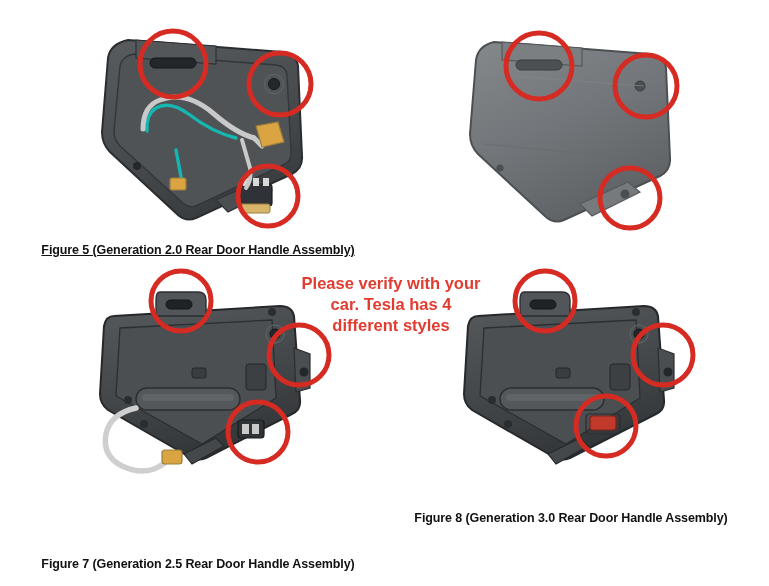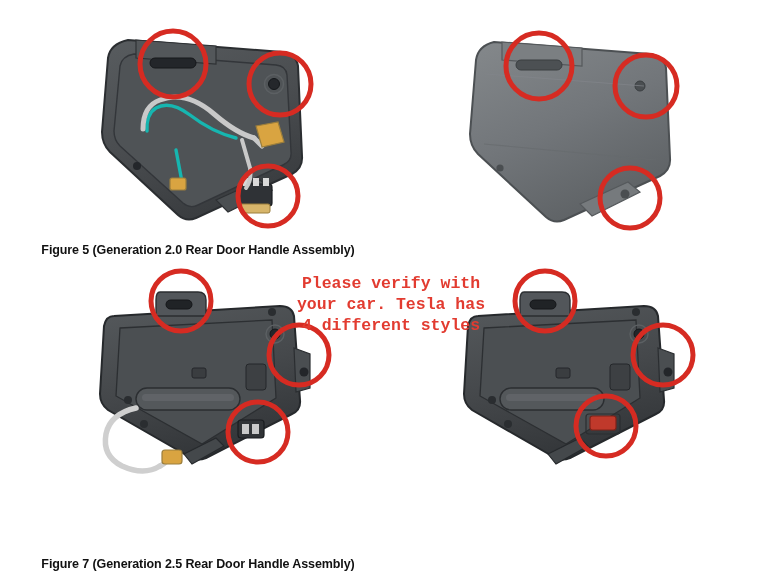--- a/index.html
+++ b/index.html
@@ -33,36 +33,36 @@
     font-weight: bold;
     color: #111111;
     letter-spacing: -0.1px;
     white-space: nowrap;
   }
   .q1 { left: 10px;  top: 18px;  width: 380px; height: 215px; }
   .q2 { left: 382px; top: 18px;  width: 380px; height: 215px; }
   .q3 { left: 10px;  top: 268px; width: 380px; height: 225px; }
   .q4 { left: 382px; top: 268px; width: 380px; height: 225px; }
 
-  .cap1 { left: 8px;   top: 243px; }
+  .cap1 { left: 8px;   top: 243px; text-decoration: underline; }
   .cap2 { left: 381px; top: 243px; }
   .cap3 { left: 8px;   top: 511px; margin-top: 46px; }
   .cap4 { left: 381px; top: 511px; }
 
   .notice {
     position: absolute;
     left: 296px;
     top: 273px;
     width: 190px;
     text-align: center;
     font-size: 16.5px;
     font-weight: bold;
     line-height: 1.28;
     color: #e23b30;
-    font-family: Liberation Mono, monospace;
+    font-family: Liberation Sans, sans-serif;
   }
   svg { display: block; overflow: visible; }
   .circle-mark {
     fill: none;
     stroke: #d62b22;
     stroke-width: 5;
   }
 </style>
 </head>
 <body>
@@ -262,16 +262,17 @@
         <circle cx="126" cy="156" r="4" fill="#2a2d30"></circle>
         <circle cx="254" cy="44" r="4" fill="#2a2d30"></circle>
       </g>
       <g>
         <circle class="circle-mark" cx="163" cy="33" r="30"></circle>
         <circle class="circle-mark" cx="281" cy="87" r="30"></circle>
         <circle class="circle-mark" cx="224" cy="158" r="30"></circle>
       </g>
     </svg>
   </div>
+  <div class="fig-caption cap4">Figure 8 (Generation 3.0 Rear Door Handle Assembly)</div>
 
   <div class="notice">Please verify with your car. Tesla has 4 different styles</div>
 
 </div>
 
 </body></html>

